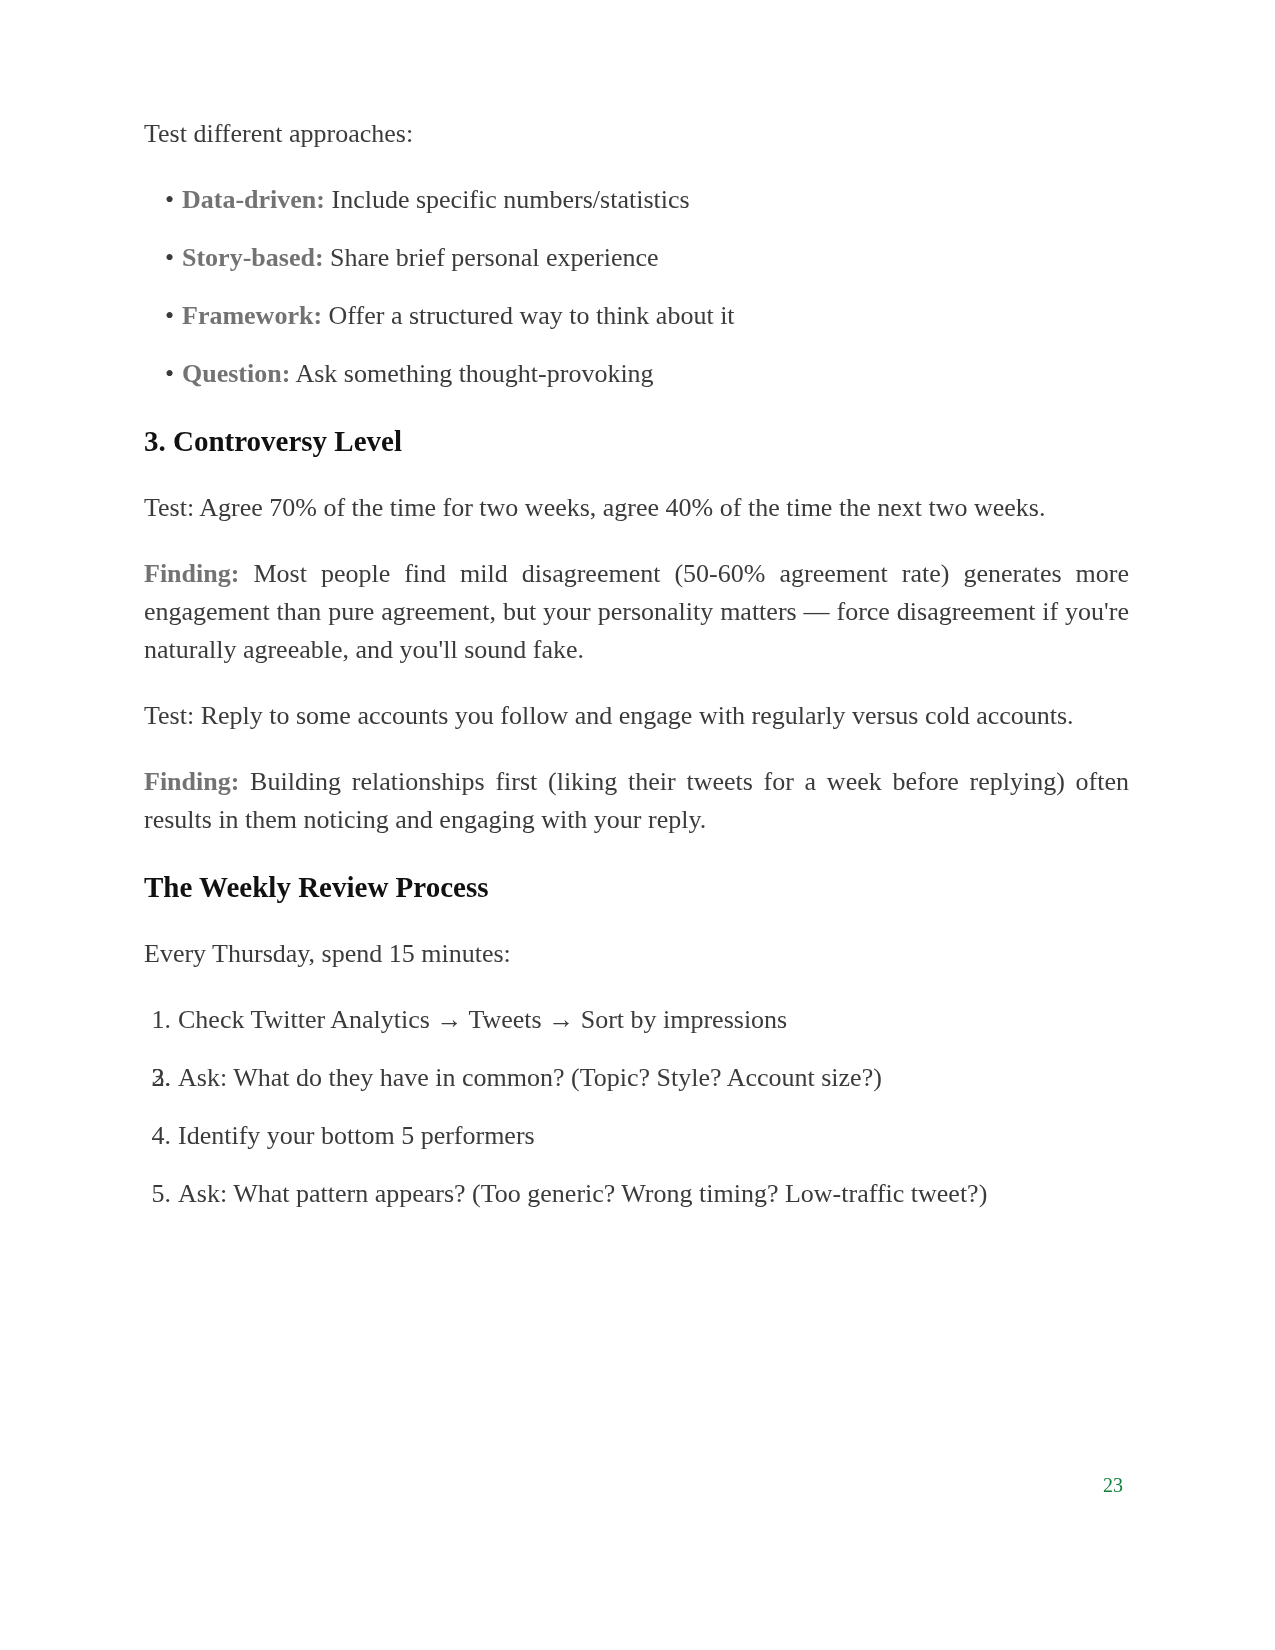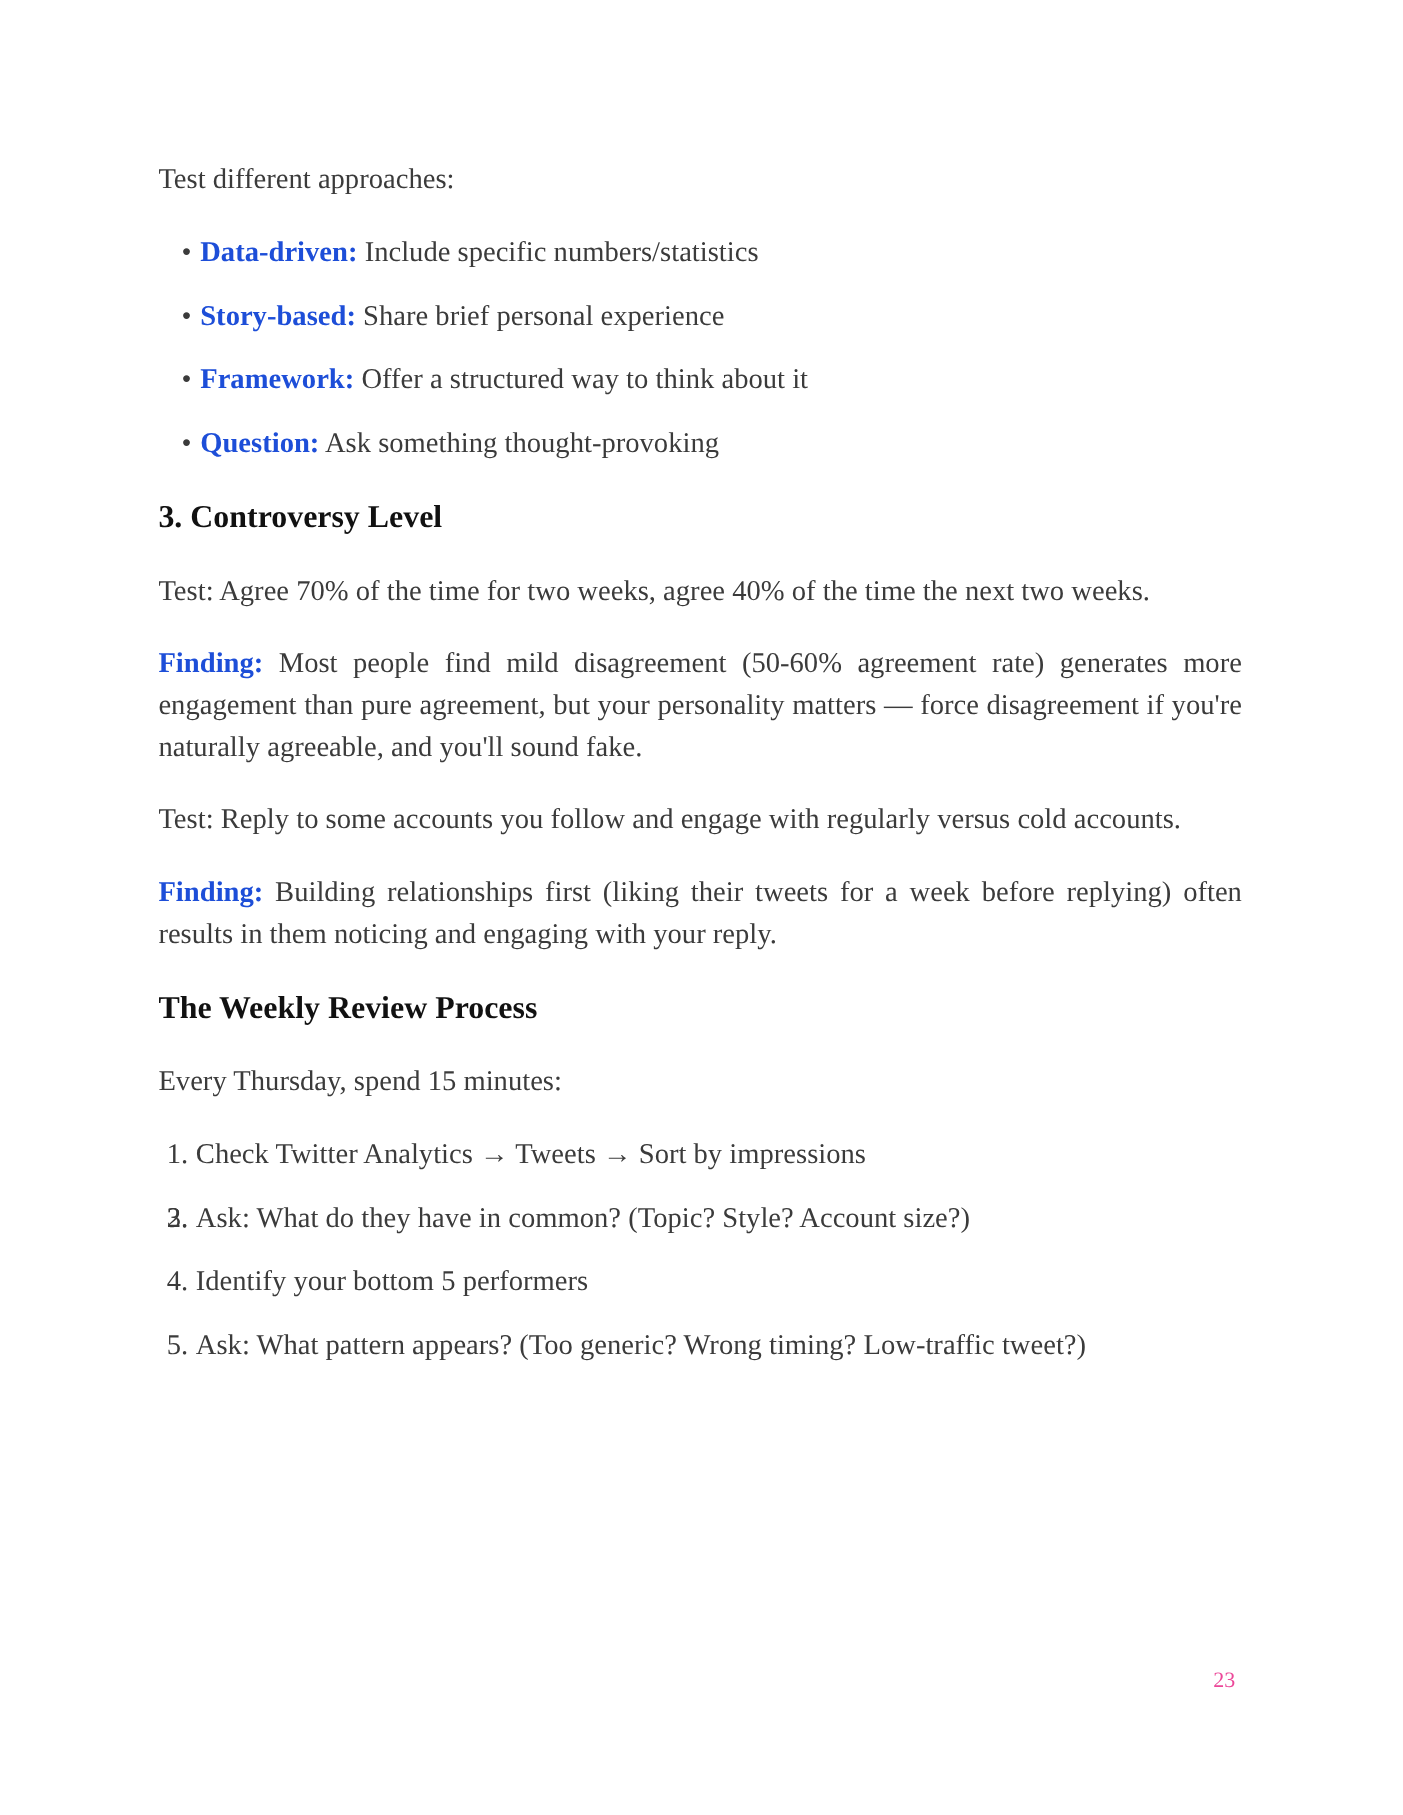--- a/index.html
+++ b/index.html
@@ -8,21 +8,21 @@
     background: #ffffff;
   }
   .page {
     position: relative;
     width: 1275px;
     height: 1650px;
     background: #ffffff;
     font-family: "Liberation Serif", "DejaVu Serif", serif;
     color: #3b3b3b;
     box-sizing: border-box;
-    padding: 116px 146px 0 144px;
+    padding: 87px 146px 0 144px;
     overflow: hidden;
   }
   .content {
     width: 985px;
   }
   p.body-text {
     font-size: 26px;
     line-height: 38px;
     margin: 28px 0;
     color: #3b3b3b;
@@ -63,29 +63,29 @@
   }
   .step-num {
     position: absolute;
     left: 0;
     top: 0;
     width: 27px;
     text-align: right;
   }
   strong.term, strong.finding-label {
     font-weight: bold;
-    color: #1d4ed8;
+    color: #737373;
   }
   .page-number {
     position: absolute;
-    top: 1516px;
+    top: 1473px;
     right: 152px;
     font-size: 20px;
     line-height: 24px;
-    color: #ec4899;
+    color: #15803d;
   }
 </style>
 </head>
 <body>
 
 <div class="page">
   <div class="content">
 
     <p class="body-text">Test different approaches:</p>
 

